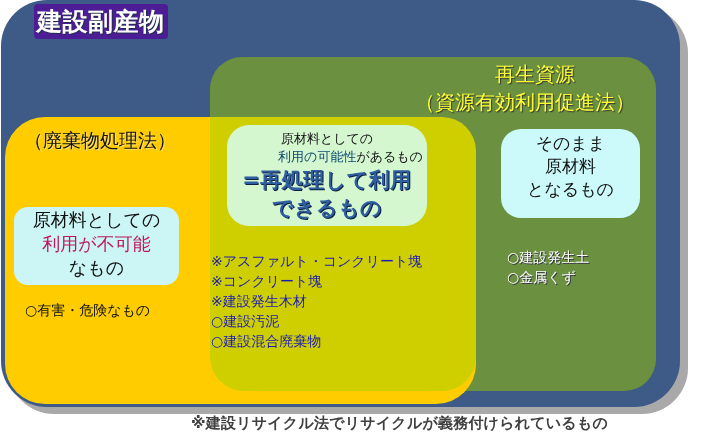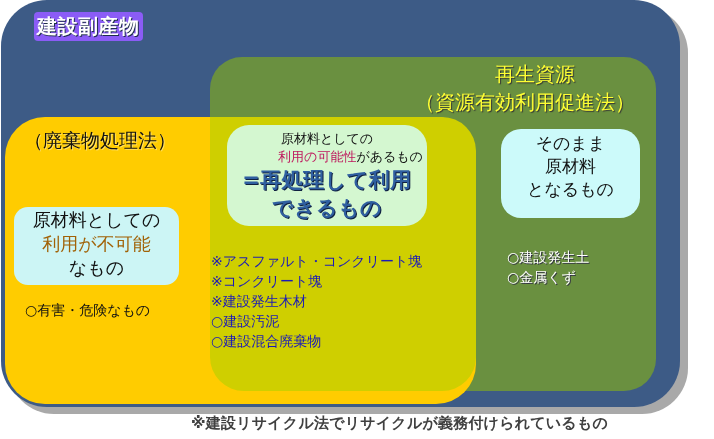--- a/index.html
+++ b/index.html
@@ -1,42 +1,42 @@
 <!DOCTYPE html>
 <html><head>
 <meta charset="utf-8">
 <style>
   html, body { margin:0; padding:0; background:#ffffff; }
   body { width:714px; height:439px; position:relative; overflow:hidden;
          font-family:"DejaVu Sans", "Liberation Sans", sans-serif; }
   .abs { position:absolute; }
   .shadow-outer { left:8px; top:7px; width:680px; height:407px; background:#a9a9a9; border-radius:46px; }
   .outer { left:1px; top:0; width:679px; height:407px; background:#3d5b86; border-radius:46px; }
-  .outer-title { left:34px; top:12px; background:#8b5cf6; padding:1px 3px; border-radius:4px;
-                 color:#ffffff; font-weight:bold; font-size:20px; letter-spacing:0.5px;
+  .outer-title { left:34px; top:4px; background:#4c1d95; padding:1px 3px; border-radius:4px;
+                 color:#ffffff; font-weight:bold; font-size:25px; letter-spacing:0.5px;
                  text-shadow:1px 1px 0 #1e2f4a; }
   .green { left:210px; top:57px; width:446px; height:334px; background:#6a9040; border-radius:32px; }
   .yellow { left:5px; top:117px; width:471px; height:287px; background:#ffcc00; border-radius:40px; }
   .overlap { left:210px; top:117px; width:266px; height:274px; background:#cfcf00;
              border-top-right-radius:34px; border-bottom-right-radius:34px; border-bottom-left-radius:34px; }
   .green-title { left:400px; top:60px; width:270px; text-align:center; color:#ffff33;
                  font-size:20px; line-height:28px; text-shadow:1px 1px 1px #333; }
   .green-title .l1 { display:block; }
   .green-title .l2 { display:block; font-size:20px; margin-left:-20px; }
   .waste-title { left:10px; top:126px; width:180px; text-align:center; color:#111;
                  font-size:20px; line-height:28px; text-shadow:1px 1px 0 #fff6; }
   .waste-title .l2 { display:block; font-size:19px; }
   .box-light { background:#ccf5f5; border-radius:14px; text-align:center; }
   .box-waste { left:14px; top:207px; width:165px; height:77px; color:#111; font-size:18px; line-height:24px; padding-top:1px; }
-  .box-waste .green-txt { color:#a16207; }
+  .box-waste .green-txt { color:#be185d; }
   .waste-item { left:25px; top:302px; color:#111; font-size:14px; }
   .box-recycle { left:227px; top:125px; width:200px; height:101px; background:#d4f7d0; border-radius:22px; text-align:center; }
   .box-recycle .l1 { display:block; font-size:13px; color:#111; margin-top:5px; line-height:18px; }
   .box-recycle .l2 { display:block; font-size:13px; color:#111; line-height:18px; }
-  .box-recycle .red { color:#be185d;margin-left:47px; }
+  .box-recycle .red { color:#0c4a6e;margin-left:47px; }
   .box-recycle .big { display:block; font-size:21px; font-weight:bold; color:#2f5fa0; line-height:28px;
                       text-shadow:1px 1px 0 #102040; letter-spacing:0.5px; }
   .recycle-list { left:211px; top:251px; color:#1a1ab8; font-size:14px; line-height:20px; }
   .box-raw { left:501px; top:129px; width:139px; height:86px; background:#ccfafa; border-radius:20px;
              text-align:center; color:#111; font-size:17px; line-height:23px; padding-top:3px; }
   .raw-list { left:507px; top:247px; color:#ffffff; font-size:14px; line-height:20px; text-shadow:1px 1px 0 #334; }
   .footnote { left:191px; top:414px; color:#404040; font-weight:bold; font-size:15px; letter-spacing:0.2px; }
   .line { display:block; }
 </style>
 </head>

